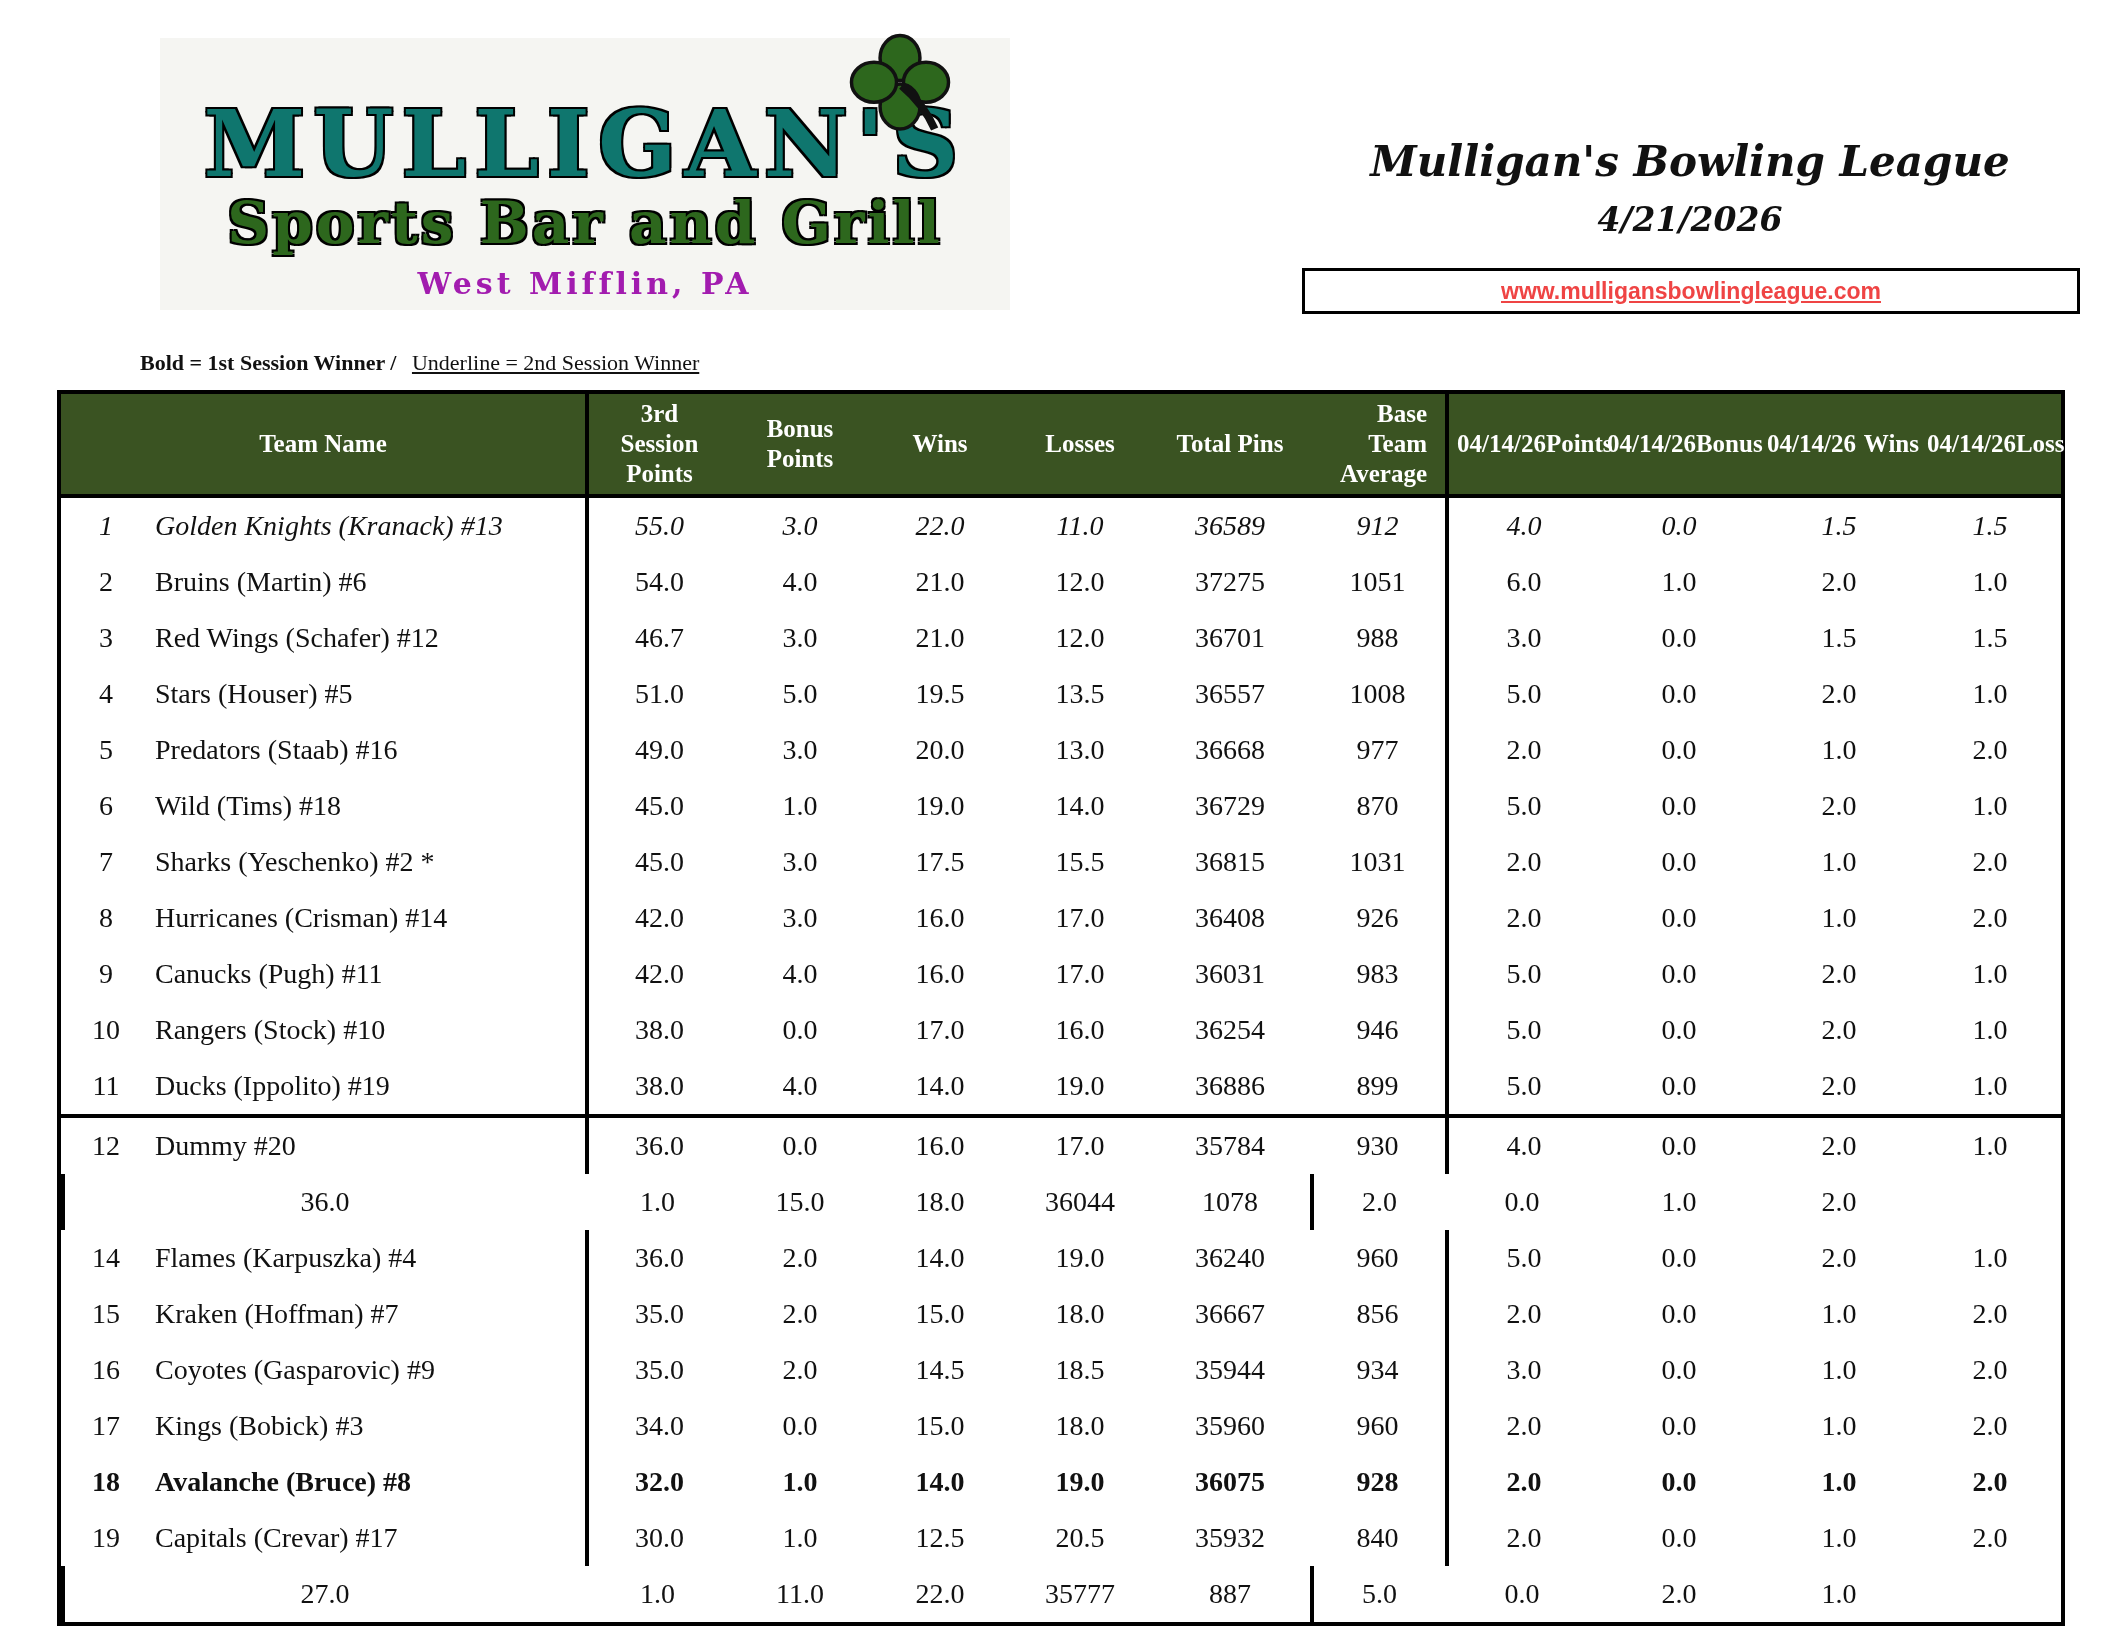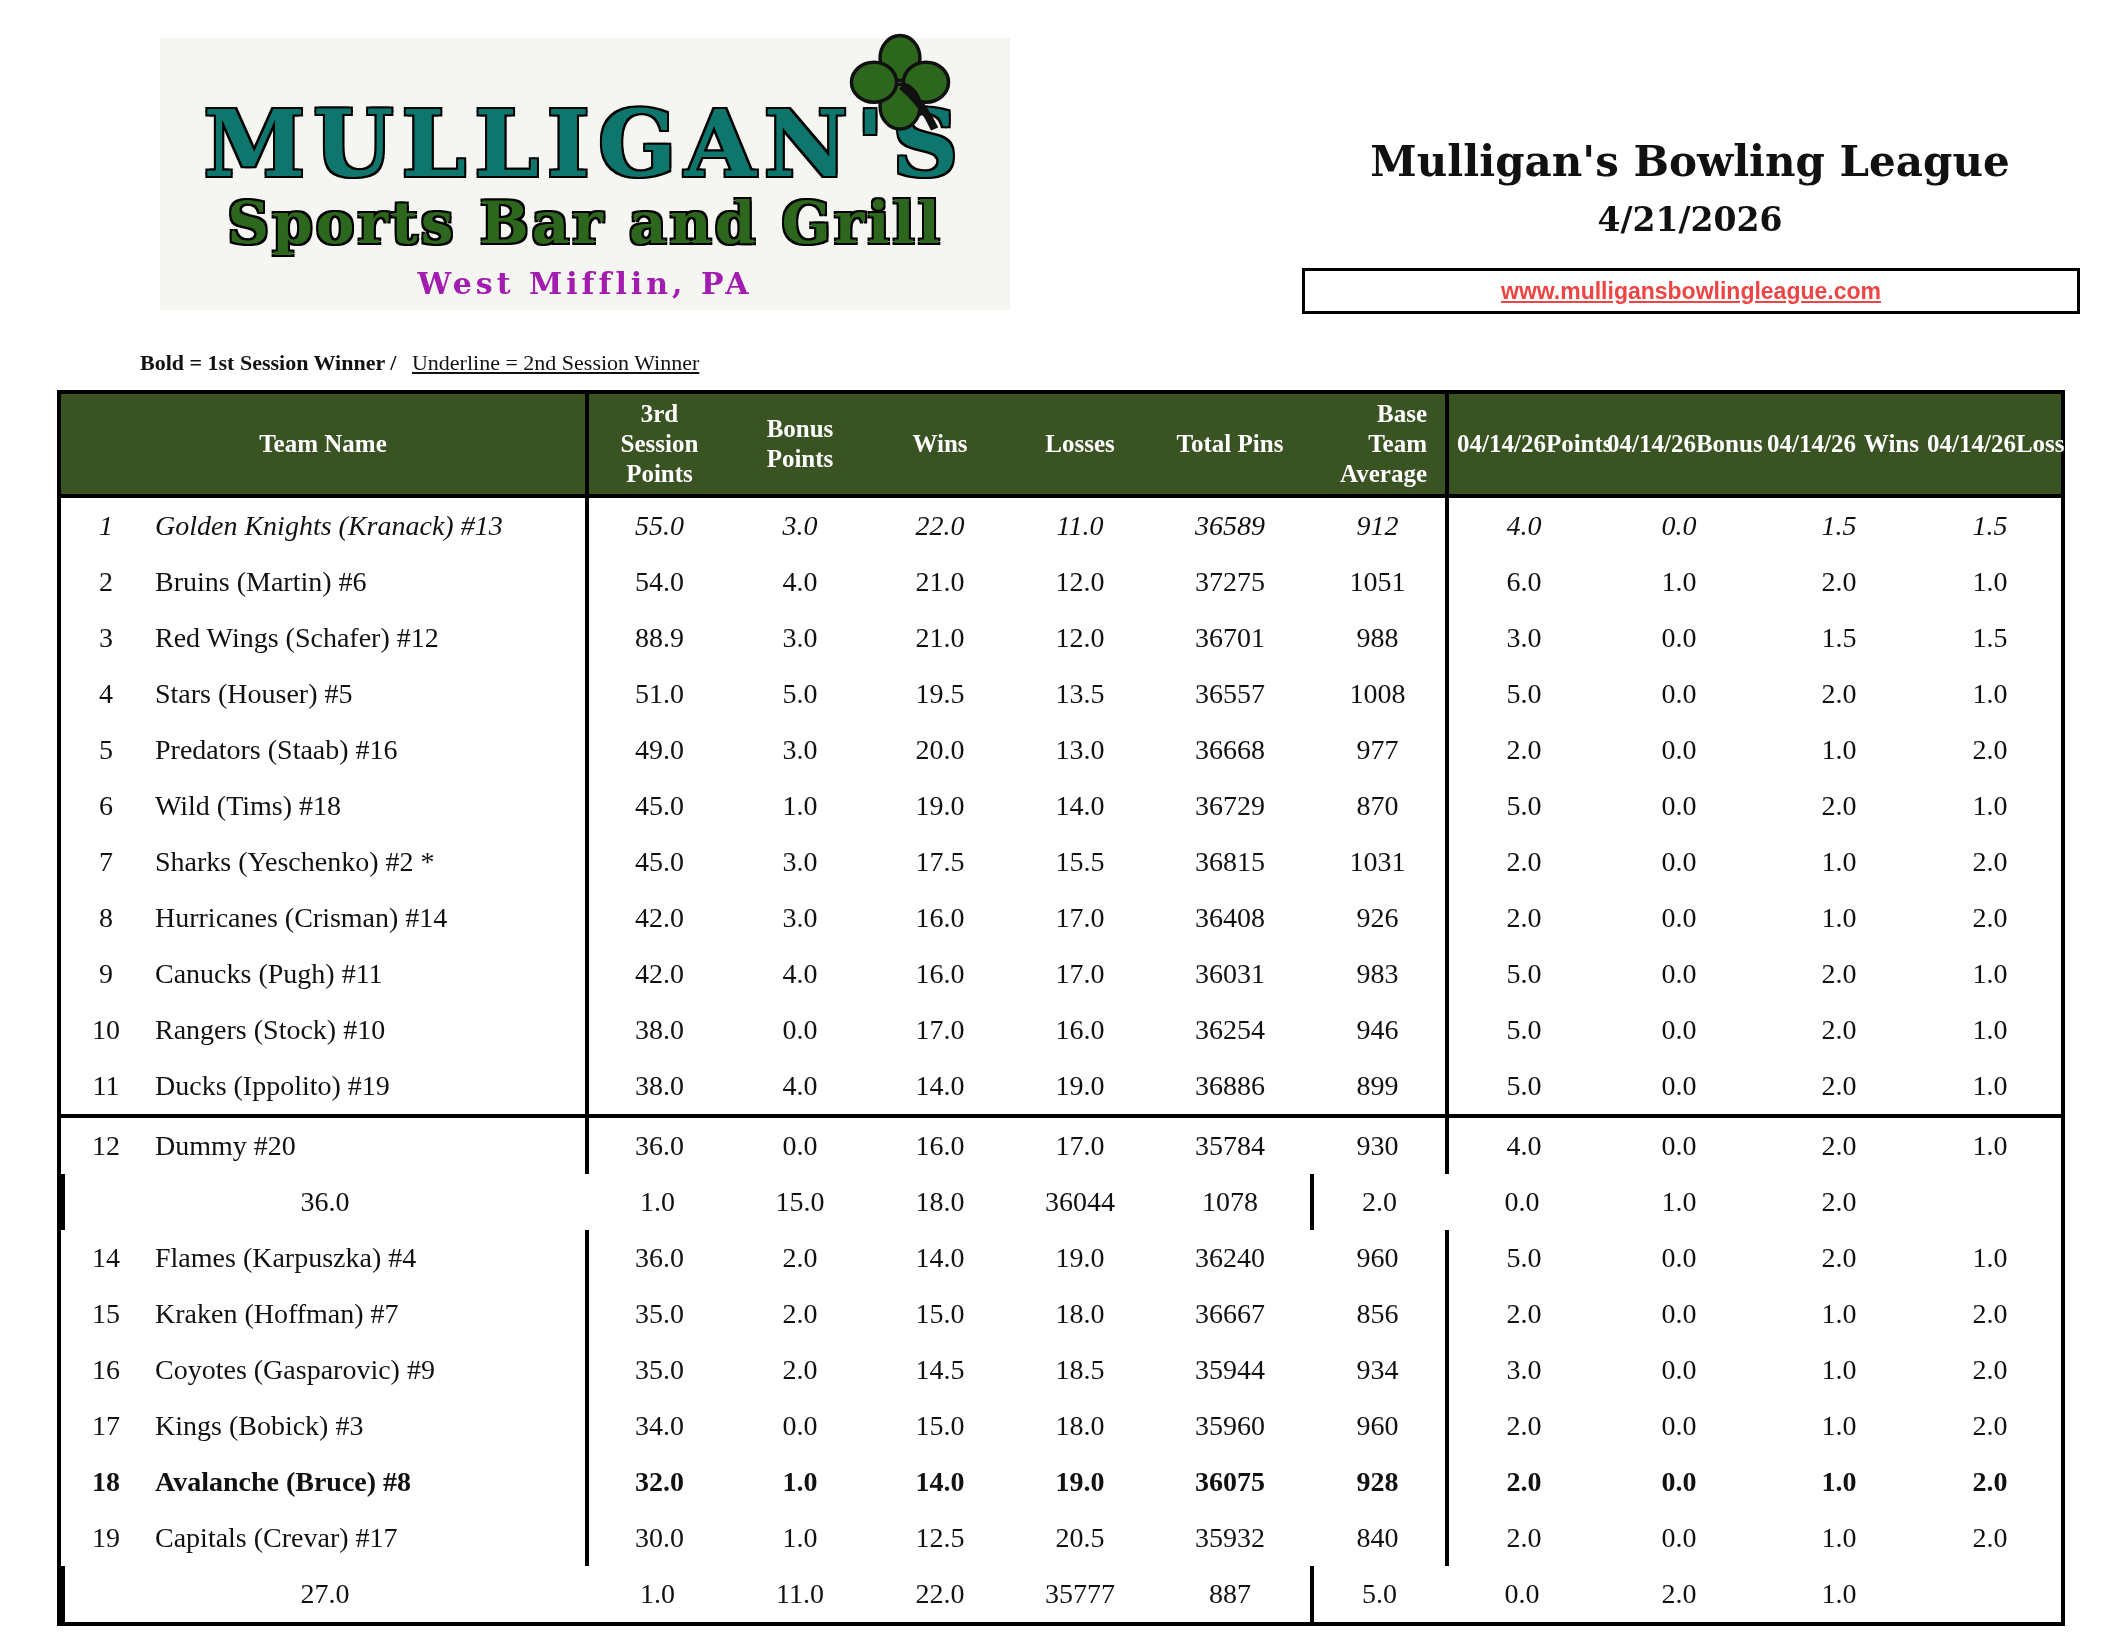--- a/index.html
+++ b/index.html
@@ -66,20 +66,21 @@
     height: 104px;
   }
 
   
   .title-block {
     position: absolute;
     left: 1300px;
     top: 138px;
     width: 780px;
     text-align: center;
+    font-style: italic;
   }
   .league-title {
     font-family: "DejaVu Serif", serif;
     font-weight: bold;
     font-size: 42px;
     line-height: 48px;
   }
   .league-date {
     margin-top: 14px;
     font-family: "DejaVu Serif", serif;
@@ -272,21 +273,21 @@
     <div class="cell vdiv">6.0</div>
     <div class="cell">1.0</div>
     <div class="cell">2.0</div>
     <div class="cell">1.0</div>
   </div>
         <div class="grid-row body-row">
     <div class="cell team">
       <span class="rank">3</span>
       <span class="tname">Red Wings (Schafer) #12</span>
     </div>
-    <div class="cell vdiv">88.9</div>
+    <div class="cell vdiv">46.7</div>
     <div class="cell">3.0</div>
     <div class="cell">21.0</div>
     <div class="cell">12.0</div>
     <div class="cell">36701</div>
     <div class="cell">988</div>
     <div class="cell vdiv">3.0</div>
     <div class="cell">0.0</div>
     <div class="cell">1.5</div>
     <div class="cell">1.5</div>
   </div>

